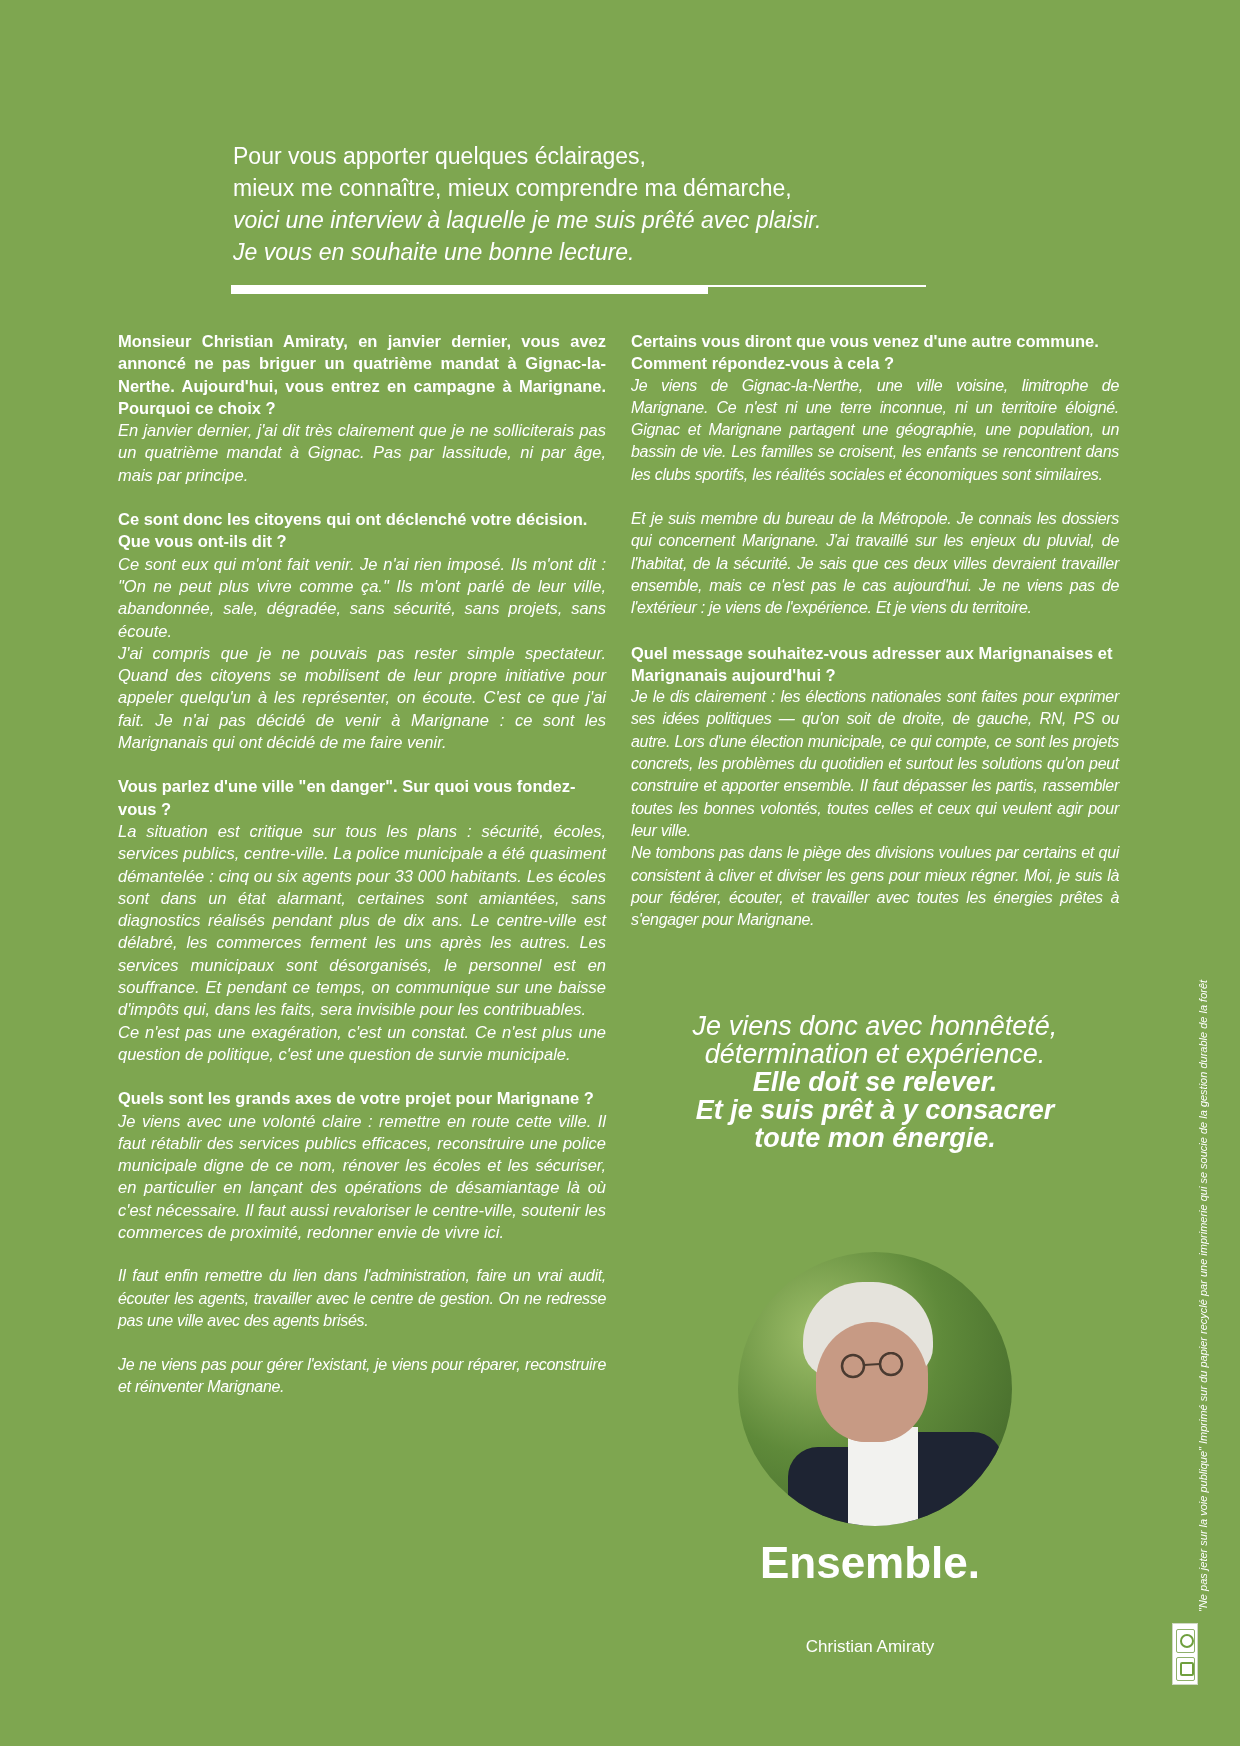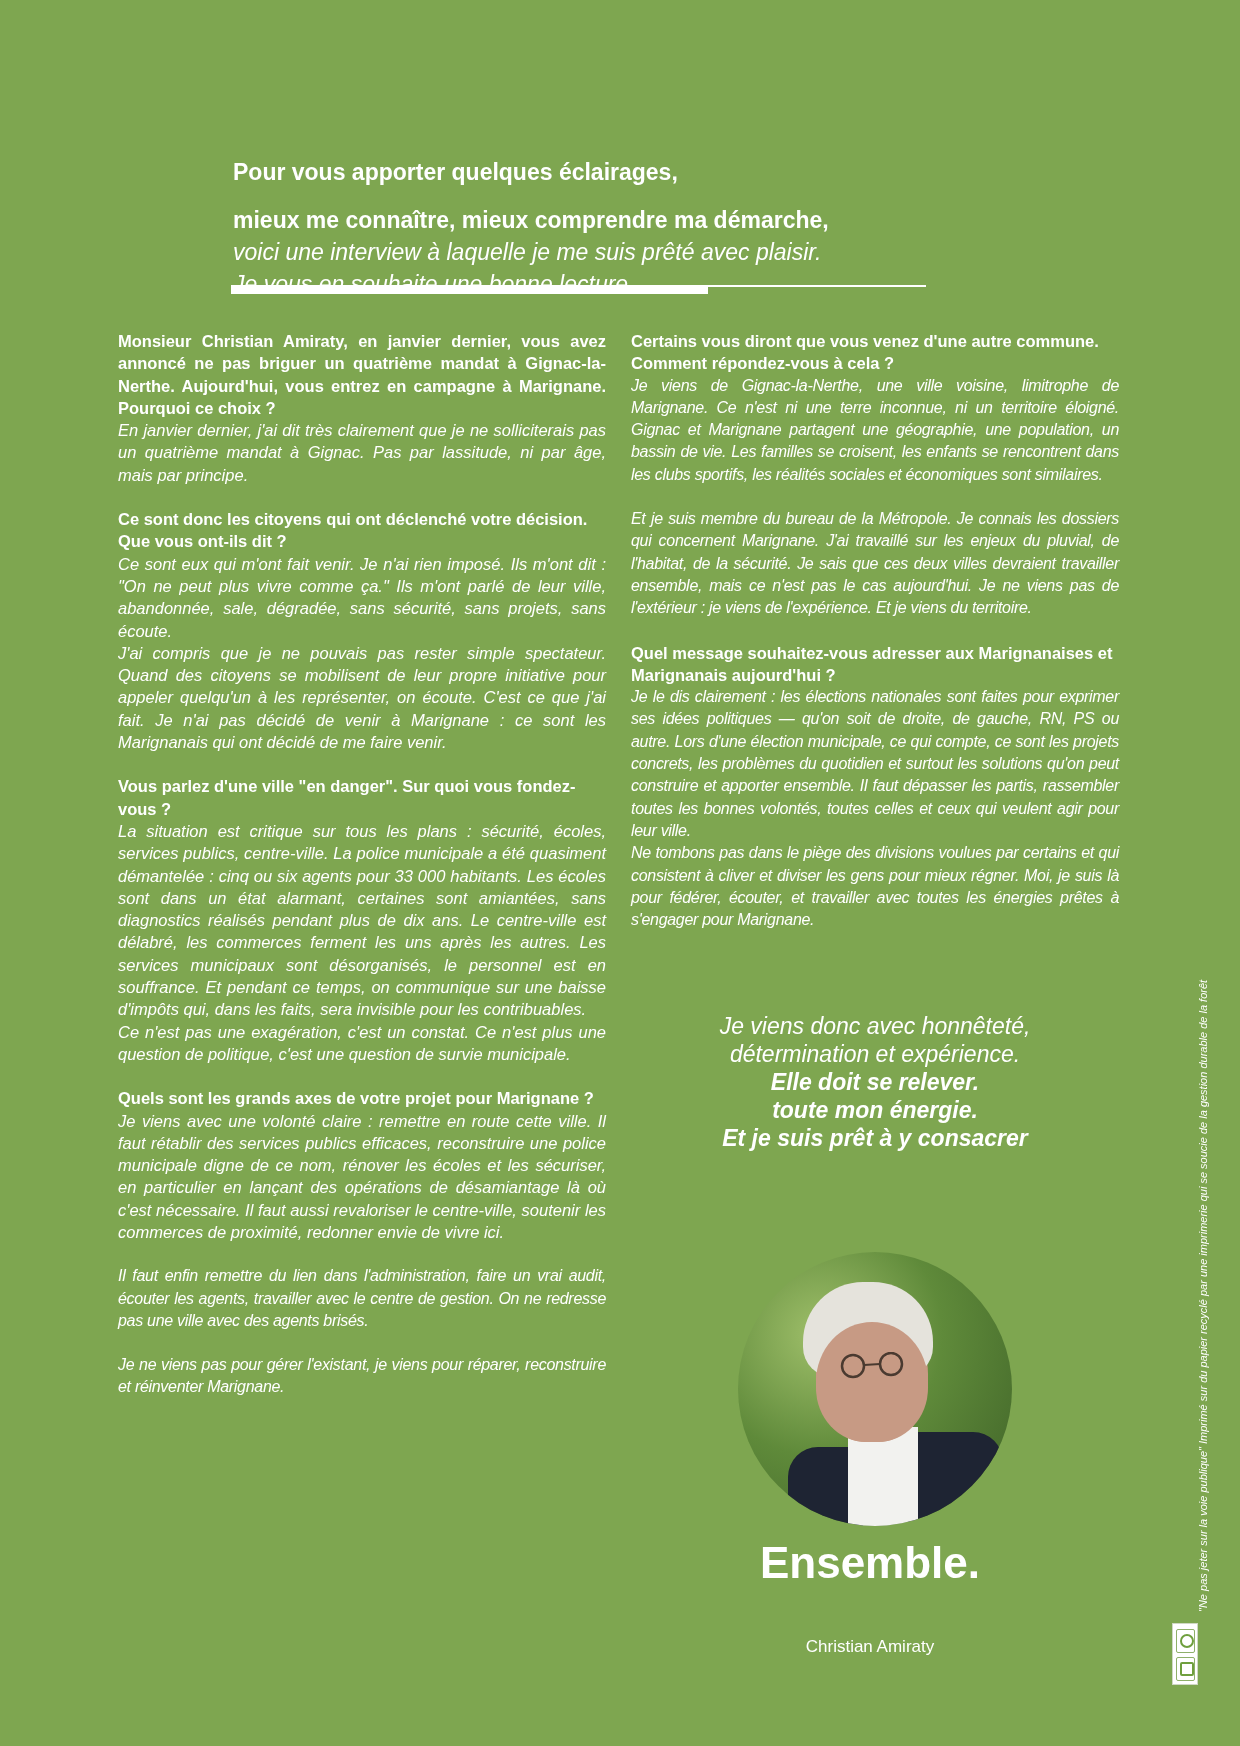--- a/index.html
+++ b/index.html
@@ -8,21 +8,21 @@
     background: #7ea650;
     color: #ffffff;
     font-family: "Liberation Sans", "DejaVu Sans", sans-serif;
     position: relative;
     overflow: hidden;
   }
   .intro {
     position: absolute; left: 233px; top: 140px; width: 720px;
     font-size: 23px; line-height: 32px;
   }
-  .intro .b { font-weight: bold; display: block; margin-top: 16px; }
+  .intro .b { font-weight: normal; display: block; }
   .intro .r { display: block; font-style: italic; }
   .sep-thick {
     position: absolute; left: 231px; top: 285px; width: 477px; height: 9px;
     background: #ffffff;
   }
   .sep-thin {
     position: absolute; left: 708px; top: 285px; width: 218px; height: 2px;
     background: #ffffff;
   }
   .col {
@@ -31,21 +31,21 @@
   }
   .col-left { left: 118px; }
   .col-right { left: 631px; }
   .q { font-weight: bold; margin: 0; }
   .a { font-style: italic; margin: 0; text-align: justify; }
   .block { margin-bottom: 22px; }
   .gap { height: 22px; }
   .a.tight { font-size: 16px; letter-spacing: -0.3px; }
   .quote {
     position: absolute; left: 690px; top: 1012px; width: 370px;
-    text-align: center; font-size: 23px; line-height: 28px; font-style: italic;
+    text-align: center; font-size: 27px; line-height: 28px; font-style: italic;
   }
   .quote .strong { font-weight: bold; }
   .photo {
     position: absolute; left: 738px; top: 1252px; width: 274px; height: 274px;
     border-radius: 50%; overflow: hidden;
     background: radial-gradient(circle at 30% 30%, #9fbf6a 0%, #5f8a3a 45%, #3c5f26 100%);
   }
   .photo .hair {
     position: absolute; left: 65px; top: 30px; width: 130px; height: 95px;
     background: #e5e3dc; border-radius: 60px 60px 30px 30px;
@@ -145,22 +145,22 @@
     <p class="q">Quel message souhaitez-vous adresser aux Marignanaises et Marignanais aujourd'hui ?</p>
     <p class="a tight">Je le dis clairement : les élections nationales sont faites pour exprimer ses idées politiques — qu'on soit de droite, de gauche, RN, PS ou autre. Lors d'une élection municipale, ce qui compte, ce sont les projets concrets, les problèmes du quotidien et surtout les solutions qu'on peut construire et apporter ensemble. Il faut dépasser les partis, rassembler toutes les bonnes volontés, toutes celles et ceux qui veulent agir pour leur ville.</p>
     <p class="a tight">Ne tombons pas dans le piège des divisions voulues par certains et qui consistent à cliver et diviser les gens pour mieux régner. Moi, je suis là pour fédérer, écouter, et travailler avec toutes les énergies prêtes à s'engager pour Marignane.</p>
   </div>
 </div>
 
 <div class="quote">
   <div>Je viens donc avec honnêteté,</div>
   <div>détermination et expérience.</div>
   <div class="strong">Elle doit se relever.</div>
+  <div class="strong">Et je suis prêt à y consacrer</div>
   <div class="strong">toute mon énergie.</div>
-  <div class="strong">Et je suis prêt à y consacrer</div>
 </div>
 
 <div class="photo" aria-label="Portrait de Christian Amiraty">
   <div class="vest-l"></div>
   <div class="vest-r"></div>
   <div class="shirt"></div>
   <div class="face"></div>
   <div class="hair" style="z-index:0"></div>
   <div class="face" style="top:70px;height:120px"></div>
   <svg class="glasses" viewBox="0 0 80 28">

